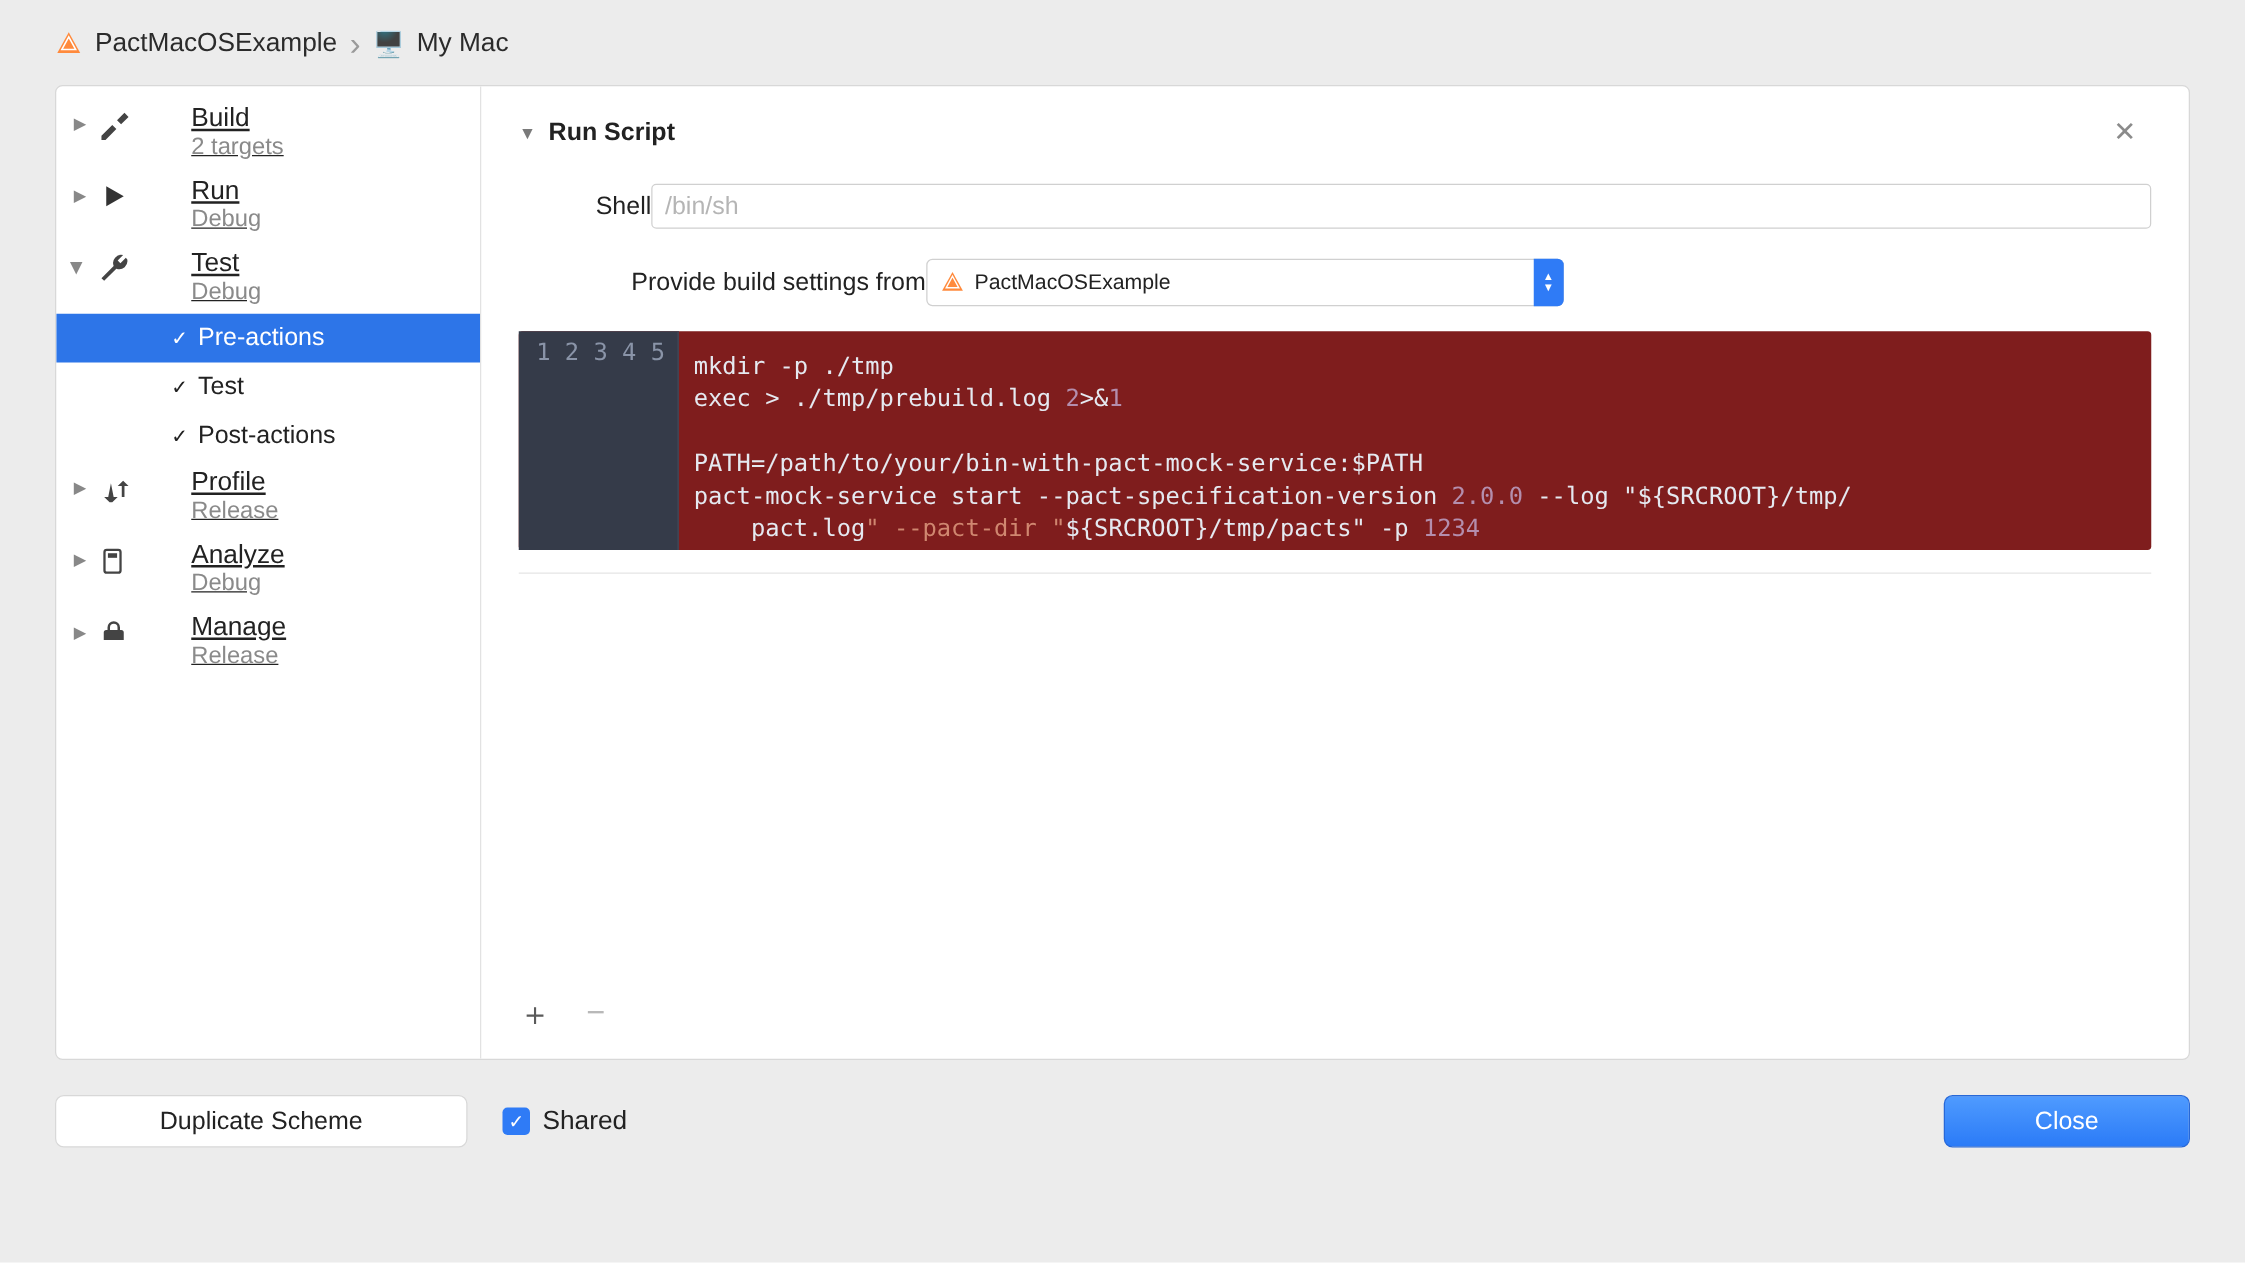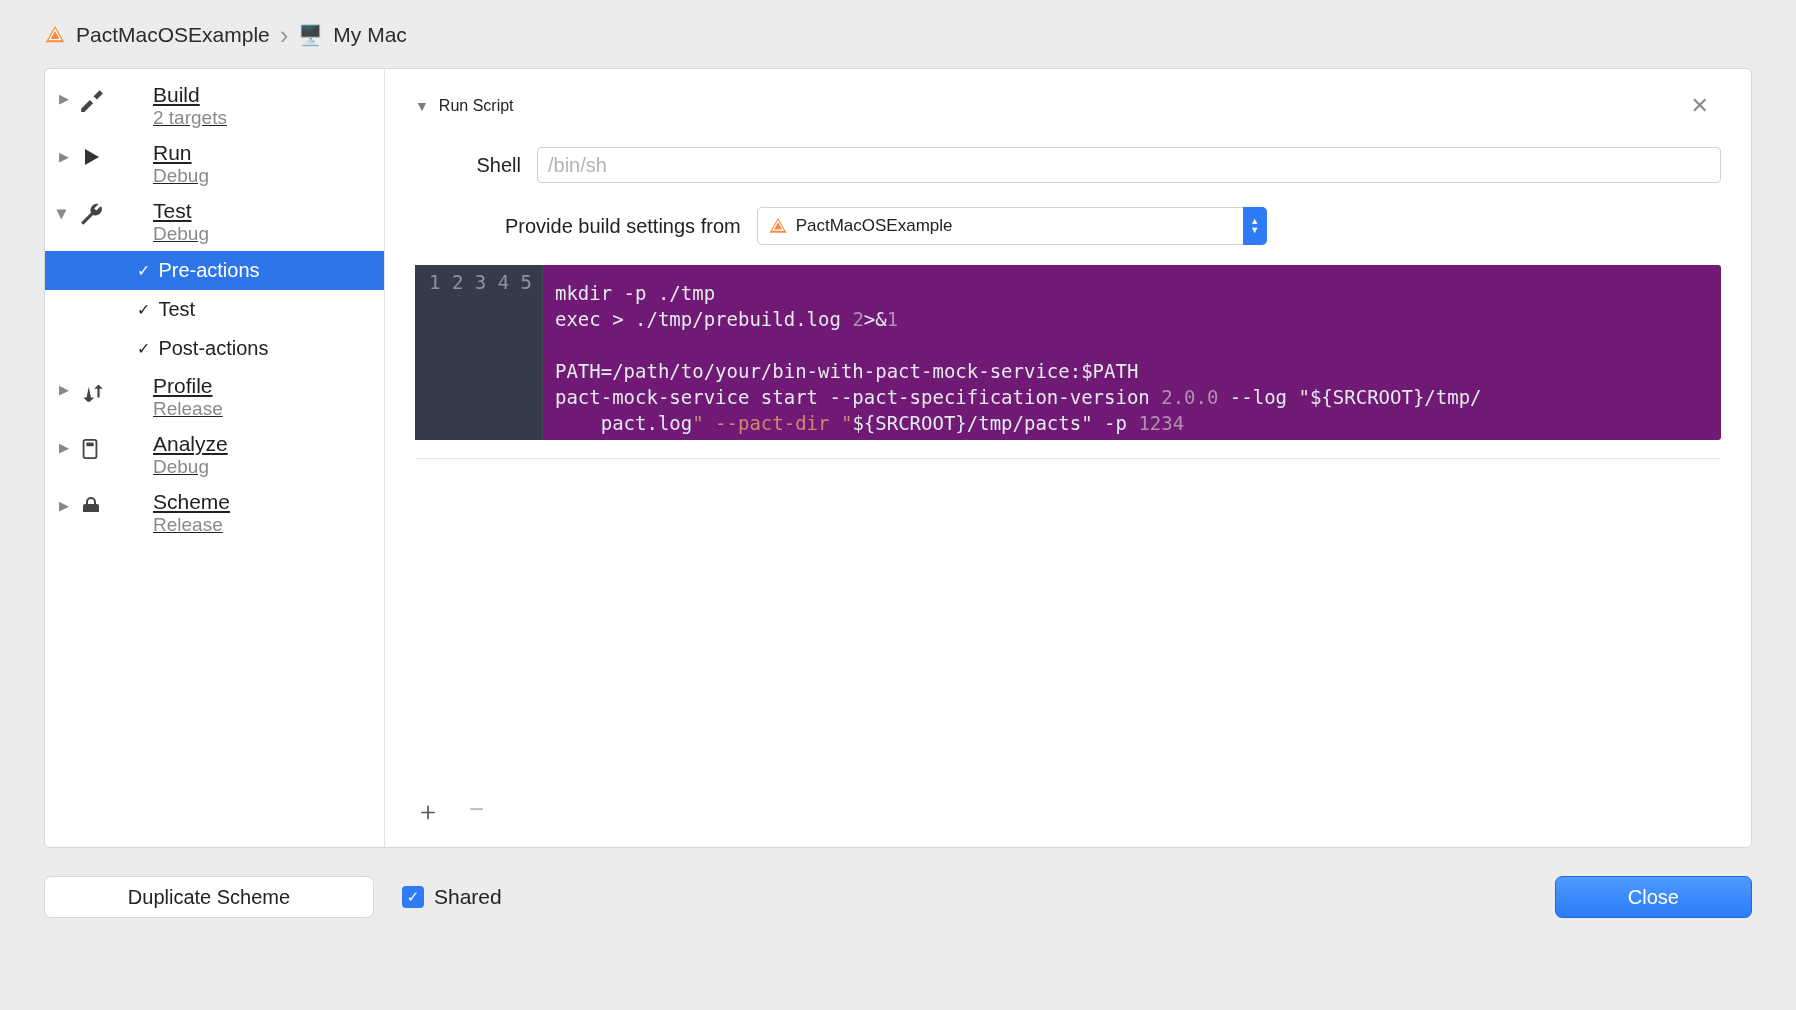--- a/index.html
+++ b/index.html
@@ -103,25 +103,25 @@
   display: flex;
   flex-direction: column;
   position: relative;
 }
 .section-head {
   display:flex; align-items:center; justify-content:space-between;
   padding-bottom: 20px;
 }
 .section-head-left { display:flex; align-items:center; gap:10px;}
 .section-head-left .tri { color:#7a7a7a; font-size:14px;}
-.section-title { font-weight:400; font-size:16px; }
+.section-title { font-weight:700; font-size:20px; }
 .close-x { color:#8b8b8b; font-size:22px; cursor:default; margin-right:12px;}
 
 .form-row {
-  display:flex; align-items:center; gap:16px; margin: 8px 0 16px 46px;
+  display:flex; align-items:center; gap:0; margin: 8px 0 16px 46px;
 }
 .form-label { font-size:20px; color:#222; min-width: auto; text-align:right;}
 .form-row.shell .form-label { width: 60px; }
 .form-row.provide .form-label { width: auto; }
 .text-input {
   border:1px solid #d0d0d0; border-radius:4px; height:36px;
   padding: 4px 10px; font-size:20px; flex:1; color:#333;
 }
 .text-input::placeholder { color:#b5b5b5; }
 
@@ -133,21 +133,21 @@
 .select-wrap .stepper {
   width:24px; height:100%; background:#2f7bf6; border-radius:0 5px 5px 0;
   position:absolute; right:-1px; top:-1px; bottom:-1px; height:calc(100% + 2px);
   display:flex; flex-direction:column; align-items:center; justify-content:center;
   color:#fff;
 }
 .select-wrap .stepper .up, .select-wrap .stepper .down { font-size:9px; line-height:9px;}
 
 
 .editor {
-  background:#701a75; color:#e5e9f0; border-radius:3px;
+  background:#7f1d1d; color:#e5e9f0; border-radius:3px;
   font-family: "SF Mono", Menlo, Consolas, monospace;
   font-size:19px; line-height:26px;
   display:flex; margin: 4px 0 0 0;
 }
 .gutter {
   background:#353b49; color:#8a94a8; text-align:right;
   padding: 4px 10px 4px 14px; user-select:none; border-right:1px solid #434a5a;
 }
 .code { padding: 15px 14px 4px 12px; white-space:pre; overflow:hidden;}
 .tok-num { color:#b48ead; }
@@ -286,21 +286,21 @@
       </div>
 
       <div class="side-item">
         <span class="tri">▶</span>
         <span class="icon">
           <svg width="24" height="24" viewBox="0 0 24 24">
               <path fill="#444" d="M12 3a5 5 0 015 5v2h1a2 2 0 012 2v6H4v-6a2 2 0 012-2h1V8a5 5 0 015-5zm0 2a3 3 0 00-3 3v2h6V8a3 3 0 00-3-3z"></path>
             </svg>
         </span>
         <div class="titles">
-          <span class="title">Scheme</span>
+          <span class="title">Manage</span>
           <span class="sub">Release</span>
         </div>
       </div>
     </div>
 
     <div class="content">
       <div class="section-head">
         <div class="section-head-left">
           <span class="tri">▼</span>
           <span class="section-title">Run Script</span>

